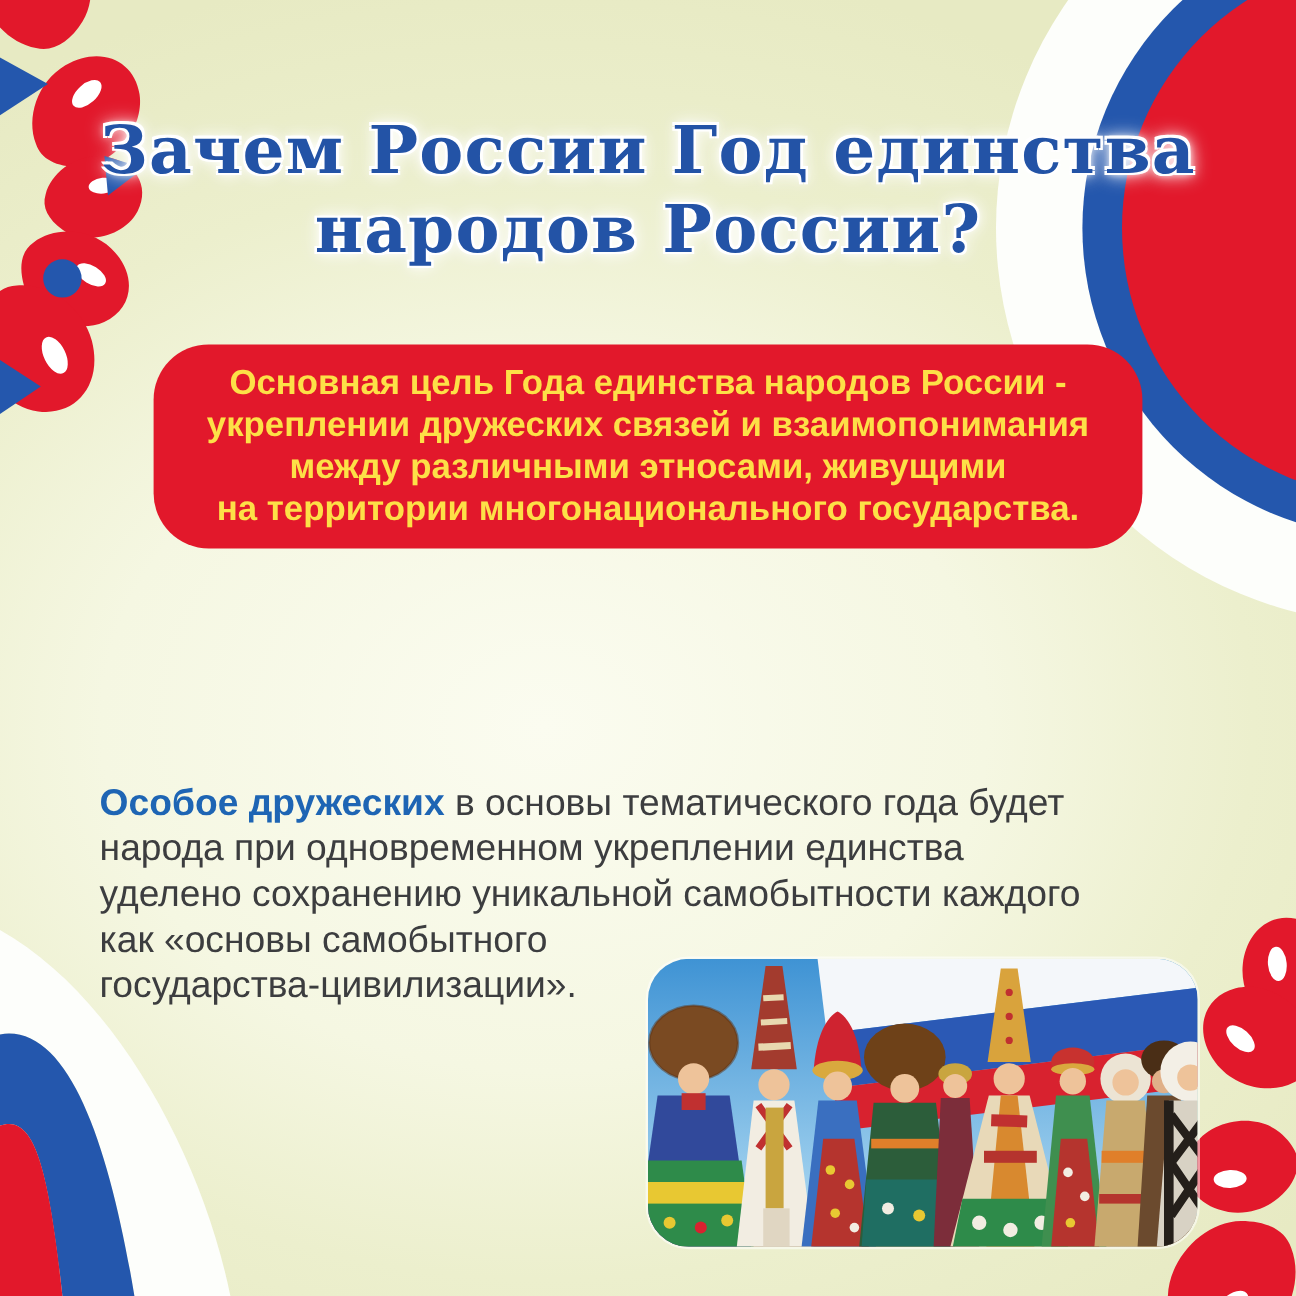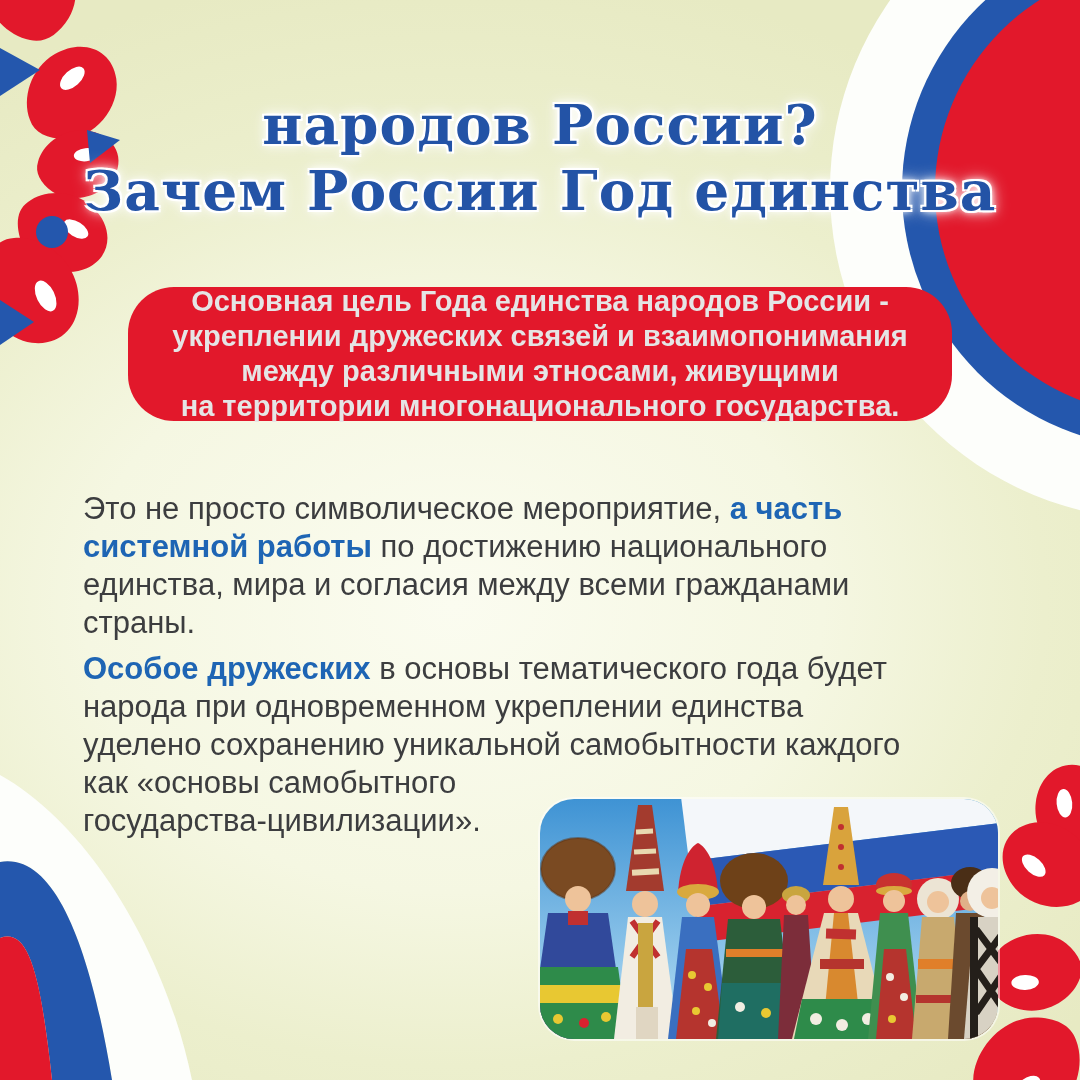--- a/index.html
+++ b/index.html
@@ -18,24 +18,24 @@
   .title{
     position:absolute;left:0;right:0;top:92px;text-align:center;
     font-family:"DejaVu Serif",serif;font-weight:700;
     font-size:55px;line-height:1.2;color:#2353a6;letter-spacing:1px;
     text-shadow:
       -2px -2px 0 #ffffff, 2px -2px 0 #ffffff, -2px 2px 0 #ffffff, 2px 2px 0 #ffffff,
       0 0 6px #ffffff, 0 0 12px #ffffff, 0 0 18px rgba(255,255,255,.9);
   }
 
   .goal-box{
-    position:absolute;left:128px;top:287px;width:824px;height:134px;
+    position:absolute;left:128px;top:287px;width:824px;height:170px;
     background:#e2182b;border-radius:46px;
     display:flex;flex-direction:column;justify-content:center;align-items:center;
-    color:#e5e5e5;font-weight:700;font-size:29px;line-height:35px;text-align:center;
+    color:#fde047;font-weight:700;font-size:29px;line-height:35px;text-align:center;
   }
 
   .para{position:absolute;left:83px;color:#3c3d3f;font-size:31px;line-height:38px;z-index:3;}
   .para .ln{white-space:nowrap;}
   .accent{color:#1e65b4;font-weight:700;}
   .p1{top:490px;}
   .p2{top:650px;}
 
   .photo{
     position:absolute;left:540px;top:799px;width:458px;height:240px;
@@ -106,37 +106,31 @@
         <ellipse cx="44" cy="-2" rx="11" ry="6" fill="#ffffff"></ellipse>
       </g>
       <g transform="translate(146,300) rotate(138) scale(1.6)">
         <path d="M0,0 C6,-16 26,-28 46,-24 C70,-19 80,2 68,20 C56,38 26,42 10,28 C0,19 -4,9 0,0 Z"></path>
         <ellipse cx="44" cy="-2" rx="11" ry="6" fill="#ffffff"></ellipse>
       </g>
     </g>
   </svg>
 
   <div class="title">
+    <div>Зачем России Год единства</div>
     <div>народов России?</div>
-    <div>Зачем России Год единства</div>
   </div>
 
   <div class="goal-box">
     <div>Основная цель Года единства народов России -</div>
     <div>укреплении дружеских связей и взаимопонимания</div>
     <div>между различными этносами, живущими</div>
     <div>на территории многонационального государства.</div>
   </div>
 
-  <div class="para p1">
-    <div class="ln"><span>Это не просто символическое мероприятие,</span><span class="accent"> а часть</span></div>
-    <div class="ln"><span class="accent">системной работы</span><span> по достижению национального</span></div>
-    <div class="ln">единства, мира и согласия между всеми гражданами</div>
-    <div class="ln">страны.</div>
-  </div>
 
   <div class="para p2">
     <div class="ln"><span class="accent">Особое дружеских</span><span> в основы тематического года будет</span></div>
     <div class="ln">народа при одновременном укреплении единства</div>
     <div class="ln">уделено сохранению уникальной самобытности каждого</div>
     <div class="ln">как «основы самобытного</div>
     <div class="ln">государства-цивилизации».</div>
   </div>
 
   <div class="photo">

